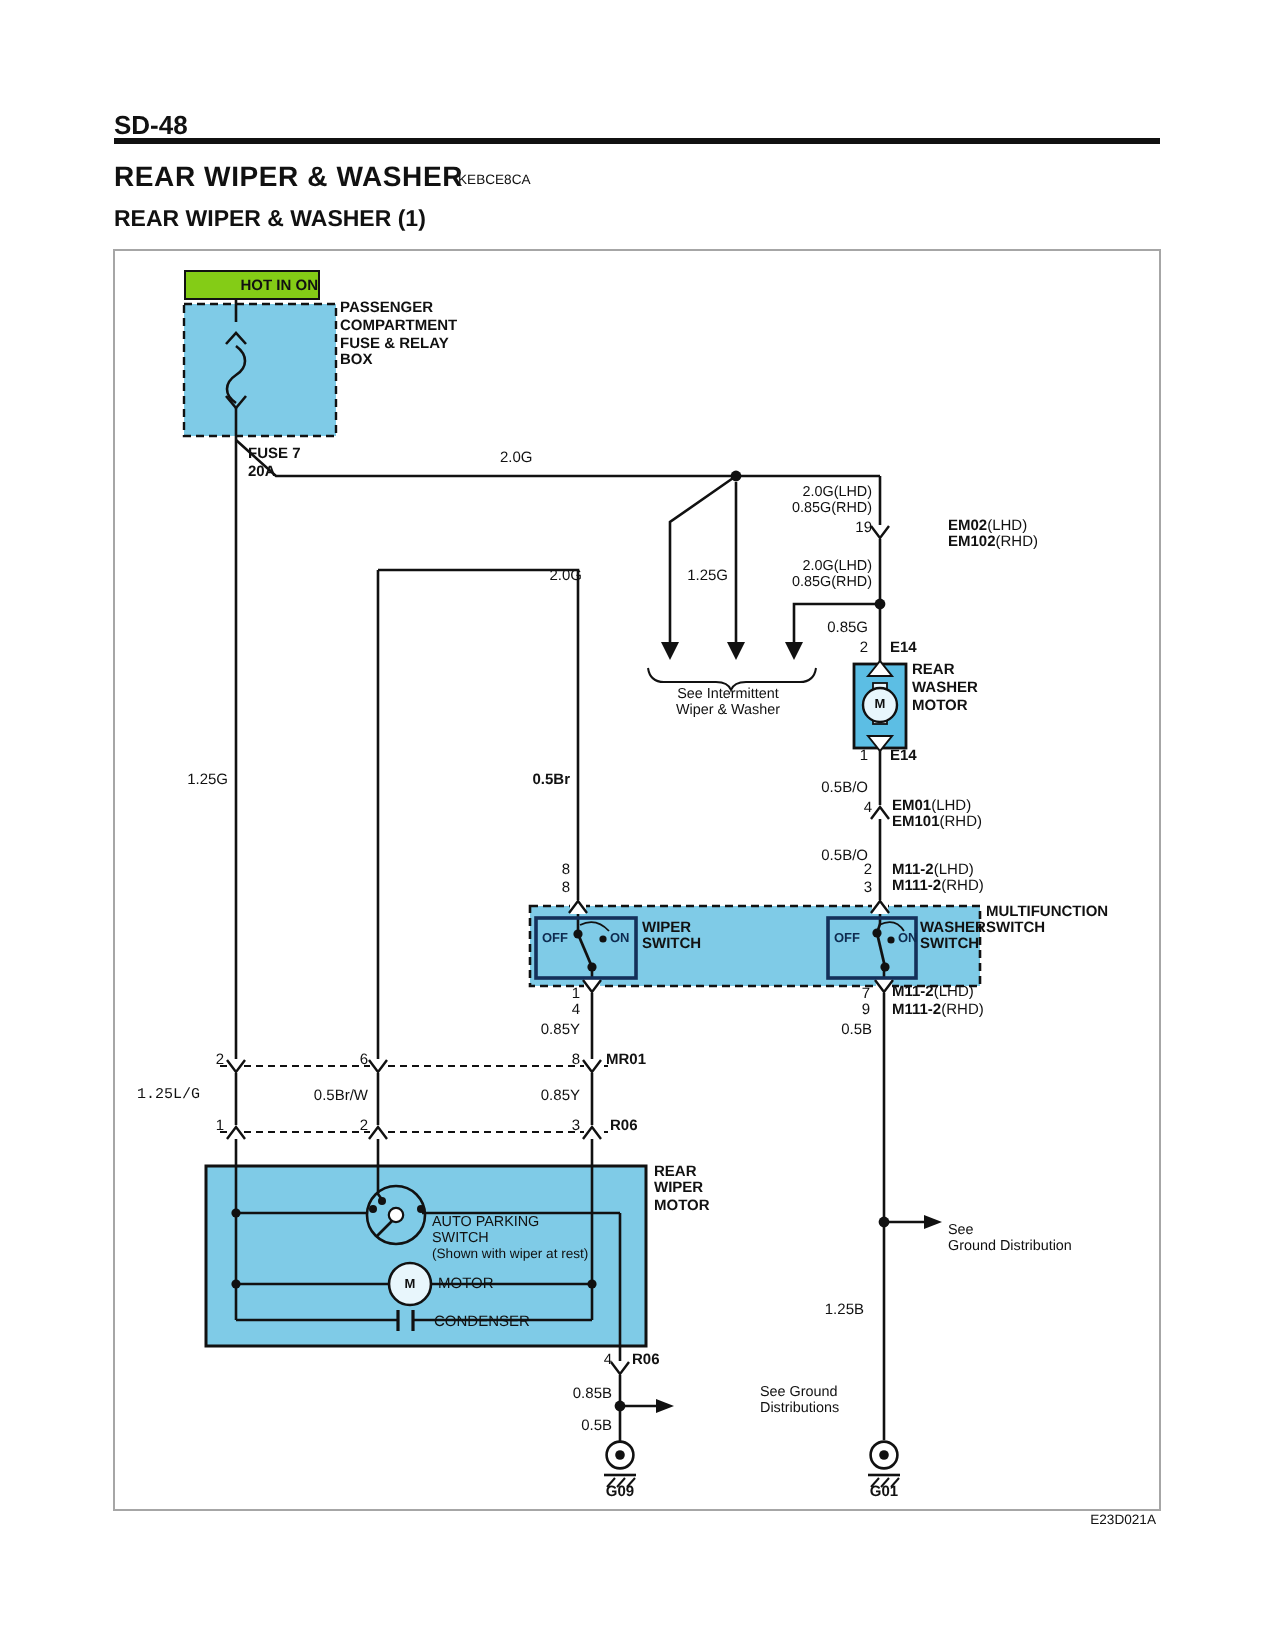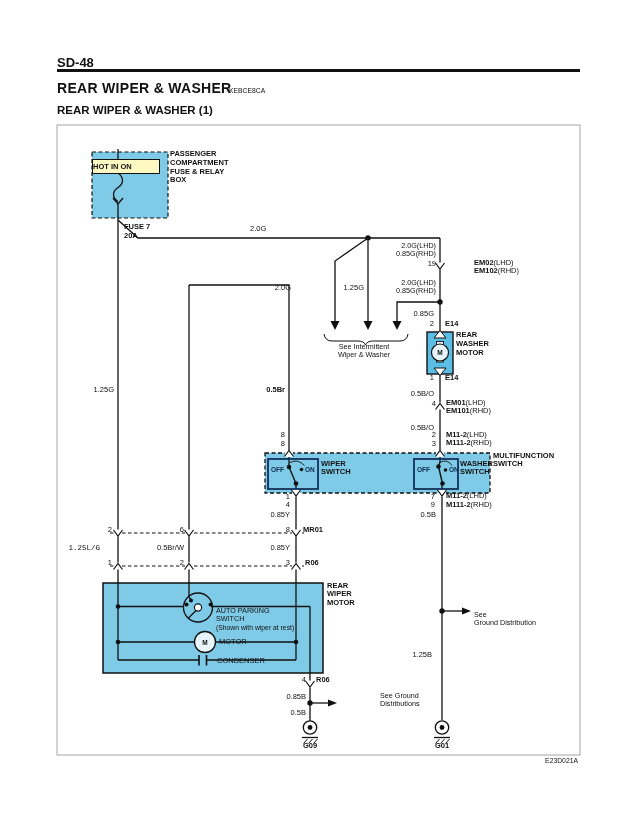--- a/index.html
+++ b/index.html
@@ -12,21 +12,21 @@
   .s68{font-size:6.8px;}
   .s72{font-size:7.2px;line-height:8.4px;}
   .s65{font-size:6.5px;}
   .navy{color:#0E2B50;}
   .hdr-code{position:absolute;left:57px;top:55px;font-size:13px;font-weight:700;}
   .hdr-section{position:absolute;left:330px;top:56px;width:250px;text-align:right;font-size:12px;font-weight:700;}
   .hdr-rule{position:absolute;left:57px;top:69px;width:523px;height:3px;background:#111;}
   .ttl{position:absolute;left:57px;top:80px;font-size:14px;font-weight:700;letter-spacing:.3px;}
   .sub{position:absolute;left:57px;top:104px;font-size:11.5px;font-weight:700;}
   .hotbox{position:absolute;left:92px;top:135px;width:66px;height:13px;border:1.2px solid #111;
-          background:#fef9c3;text-align:left;font-size:7.5px;font-weight:700;line-height:13px;margin-top:24px;}
+          background:#84cc16;text-align:right;font-size:7.5px;font-weight:700;line-height:13px;}
   svg.d{position:absolute;left:0;top:0;}
 </style>
 </head>
 <body>
 
 <div class="page">
 
   <div class="hdr-code">SD-48</div>
   <div class="hdr-rule"></div>
   <div class="ttl">REAR WIPER &amp; WASHER</div>

